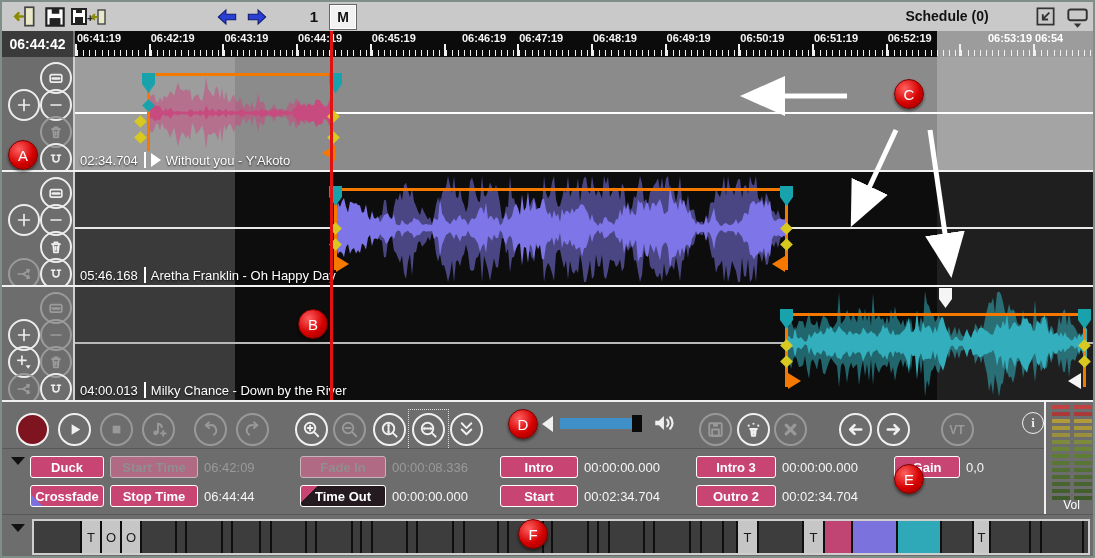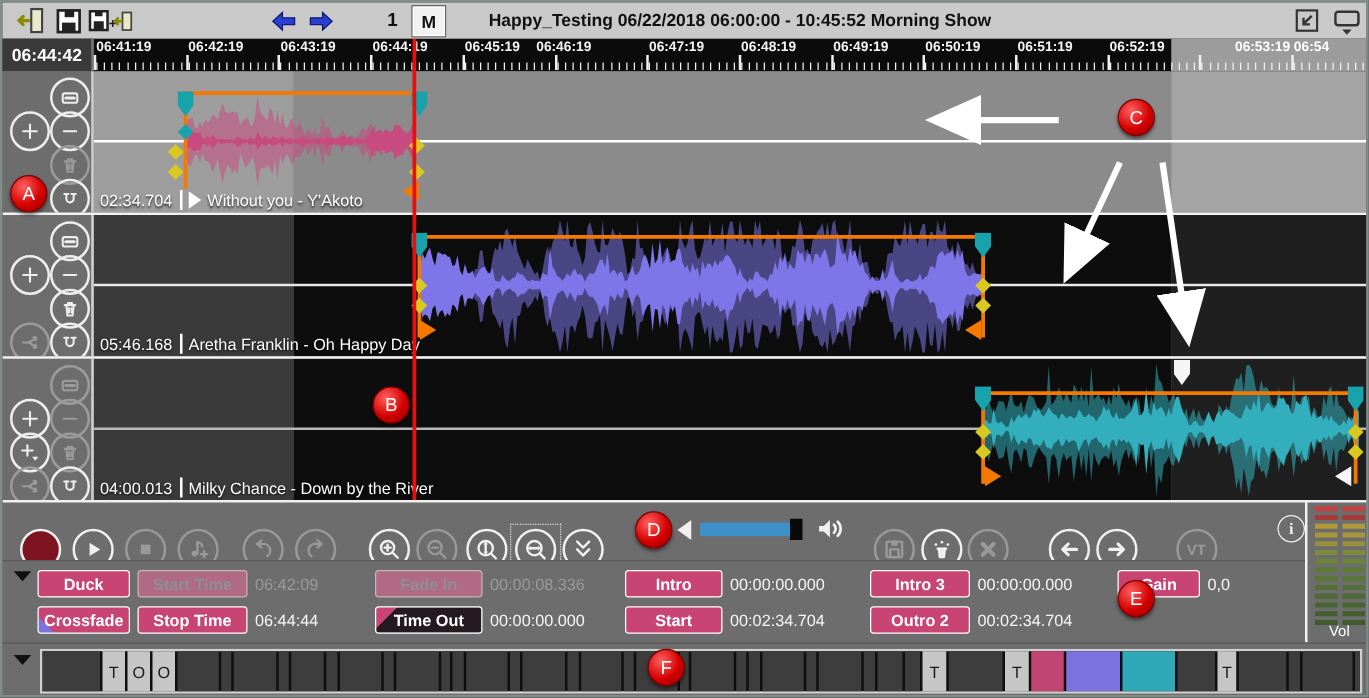--- a/index.html
+++ b/index.html
@@ -51,21 +51,21 @@
   .tdi{position:absolute;width:9px;height:9px;background:#17a2ac;transform:rotate(45deg);}
   .tri{position:absolute;width:0;height:0;border-style:solid;}
   .tri.r{border-width:8px 0 8px 13px;border-color:transparent transparent transparent #f57900;}
   .tri.l{border-width:8px 13px 8px 0;border-color:transparent #f57900 transparent transparent;}
   .tri.l.white{border-color:transparent #f5f5f5 transparent transparent;}
   .tri.titleflag{position:static;border-width:7px 0 7px 10px;border-color:transparent transparent transparent #fff;margin-right:5px;}
   
   #playhead{position:absolute;left:328px;top:29px;width:3px;height:369px;background:#e31212;z-index:40;}
   
   #toolbar{position:absolute;left:0;top:398px;width:100%;height:48px;background:#6d6d6d;border-top:2px solid #f0f0f0;box-sizing:border-box;}
-  .cbtn{position:absolute;top:21px;width:33px;height:33px;border-radius:50%;border:2.5px solid;display:flex;
+  .cbtn{position:absolute;top:11px;width:33px;height:33px;border-radius:50%;border:2.5px solid;display:flex;
         align-items:center;justify-content:center;box-sizing:border-box;background:transparent;}
   .cbtn.on{border-color:#f0f0f0;color:#f0f0f0;}
   .cbtn.dim{border-color:#999;color:#999;}
   .cbtn.sel{border-color:#f0f0f0;color:#f0f0f0;}
   .cbtn.sel::after{content:"";position:absolute;left:-6px;top:-6px;right:-6px;bottom:-6px;border:1px dotted #ddd;}
   .cbtn svg{width:23px;height:23px;stroke:currentColor;fill:none;stroke-width:2;stroke-linecap:round;stroke-linejoin:round;}
   .cbtn.record{background:#7d1420;border-color:#f0f0f0;}
   .cbtn .txt{font-weight:bold;font-size:12px;color:currentColor;}
   #vol-slider{position:absolute;left:558px;top:15px;width:88px;height:14px;background:transparent;}
   #vol-fill{position:absolute;left:0;top:1px;width:72px;height:11px;background:#3f8fc8;}
@@ -151,21 +151,21 @@
           <path d="M20,9.5 h-9 v-4 l-7,6.5 7,6.5 v-4 h9 z" fill="#2a3fd4" stroke="#101a70" stroke-width="1"></path>
         </svg>
     </span>
     <span class="tb-ico" style="left:242px">
       <svg viewBox="0 0 24 24">
           <path d="M4,9.5 h9 v-4 l7,6.5 -7,6.5 v-4 H4 z" fill="#2a3fd4" stroke="#101a70" stroke-width="1"></path>
         </svg>
     </span>
     <span id="page-num">1</span>
     <span id="m-button">M</span>
-    <span id="title-text">Happy_Testing 06/22/2018 06:00:00 - 10:45:52 Morning Show</span>
+    <span id="schedule-label">Schedule (0)</span>
     <span class="tb-ico" style="left:1030px">
       <svg viewBox="0 0 24 24">
           <rect x="5" y="4" width="15" height="15" fill="none" stroke="#333" stroke-width="1.6"></rect>
           <path d="M16,8 l-6,6 M10,9.5 v4.8 h4.8" stroke="#333" stroke-width="1.8" fill="none"></path>
         </svg>
     </span>
     <span class="tb-ico" style="left:1062px">
       <svg viewBox="0 0 24 24">
           <rect x="4" y="5" width="17" height="10" rx="2" fill="none" stroke="#333" stroke-width="1.8"></rect>
           <path d="M9,18 h7 l-3.5,4 z" fill="#333"></path>
@@ -179,21 +179,21 @@
   <span class="rlabel" style="left: 75px;">06:41:19</span>
       <div class="rtick major" style="left: 73px; top: 13px; height: 12px;"></div>
       <span class="rlabel" style="left: 148.7px;">06:42:19</span>
       <div class="rtick major" style="left: 146.7px; top: 13px; height: 12px;"></div>
       <span class="rlabel" style="left: 222.4px;">06:43:19</span>
       <div class="rtick major" style="left: 220.4px; top: 13px; height: 12px;"></div>
       <span class="rlabel" style="left: 296.1px;">06:44:19</span>
       <div class="rtick major" style="left: 294.1px; top: 13px; height: 12px;"></div>
       <span class="rlabel" style="left: 369.8px;">06:45:19</span>
       <div class="rtick major" style="left: 367.8px; top: 13px; height: 12px;"></div>
-      <span class="rlabel" style="left: 427px;">06:46:19</span>
+      <span class="rlabel" style="left: 460px;">06:46:19</span>
       <div class="rtick major" style="left: 441.5px; top: 13px; height: 12px;"></div>
       <span class="rlabel" style="left: 517.2px;">06:47:19</span>
       <div class="rtick major" style="left: 515.2px; top: 13px; height: 12px;"></div>
       <span class="rlabel" style="left: 590.9px;">06:48:19</span>
       <div class="rtick major" style="left: 588.9px; top: 13px; height: 12px;"></div>
       <span class="rlabel" style="left: 664.6px;">06:49:19</span>
       <div class="rtick major" style="left: 662.6px; top: 13px; height: 12px;"></div>
       <span class="rlabel" style="left: 738.3px;">06:50:19</span>
       <div class="rtick major" style="left: 736.3px; top: 13px; height: 12px;"></div>
       <span class="rlabel" style="left: 812px;">06:51:19</span>

